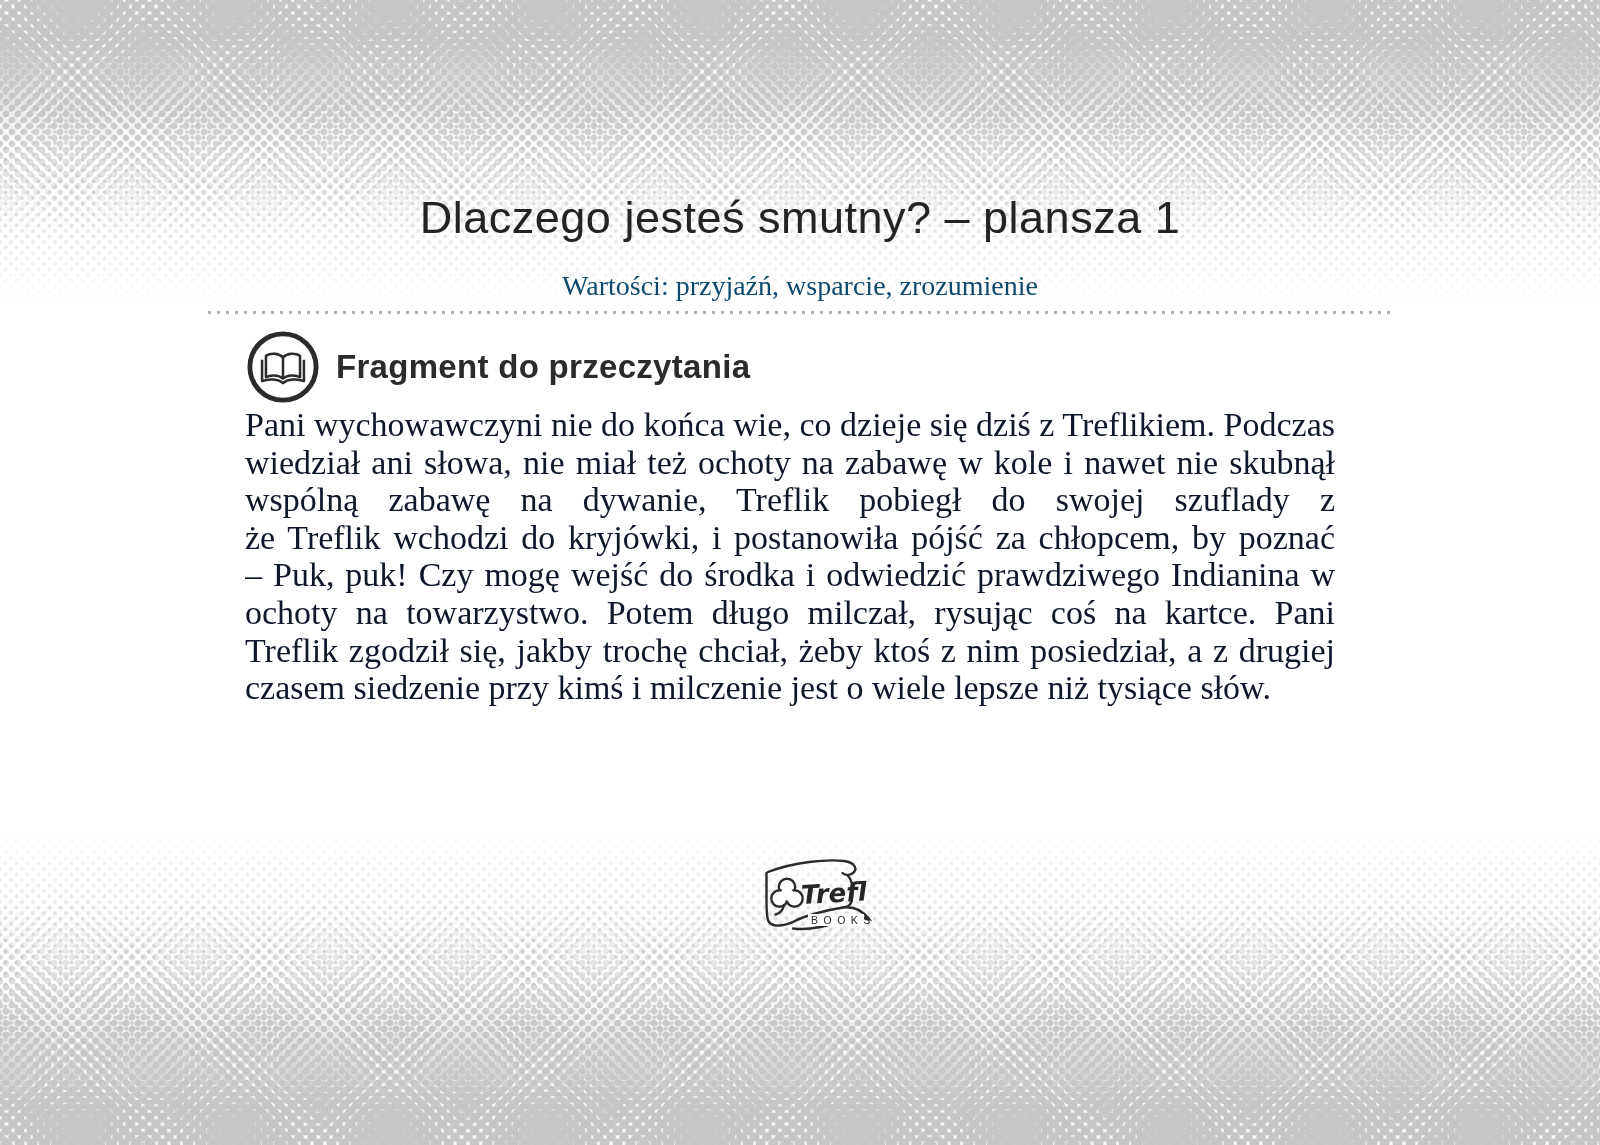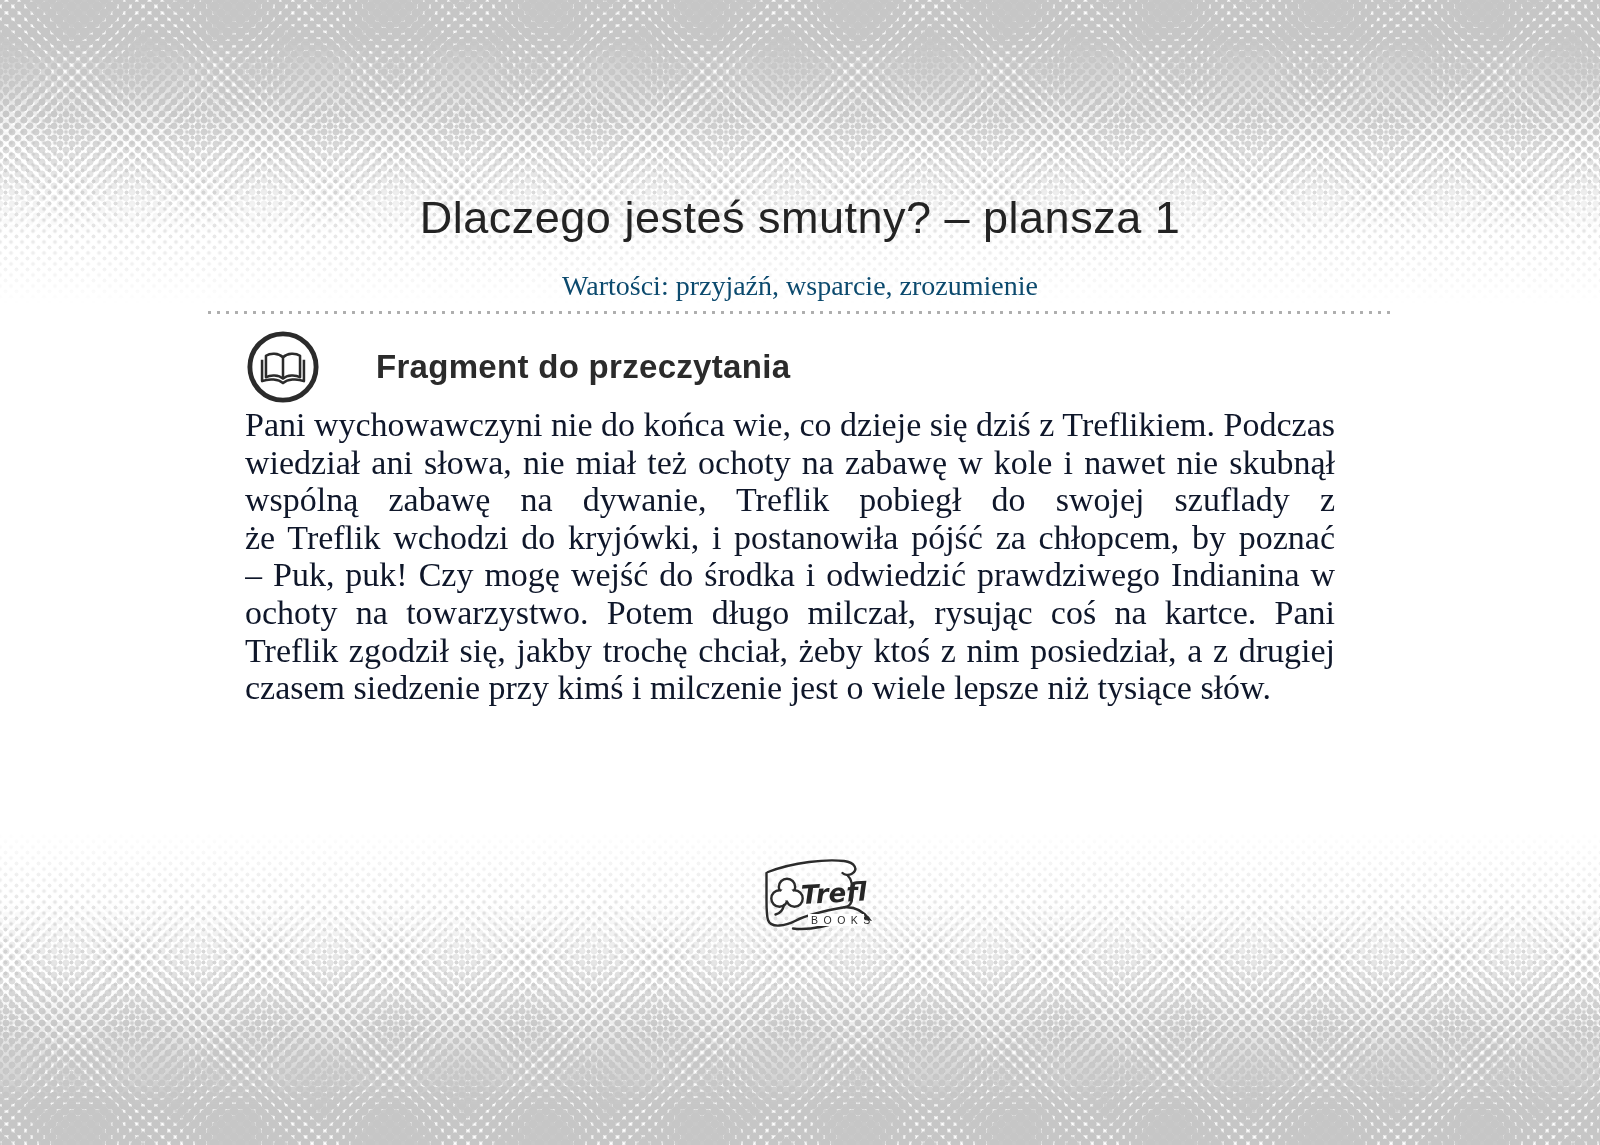--- a/index.html
+++ b/index.html
@@ -93,21 +93,20 @@
   .section-head{
     position:absolute;left:246px;top:330px;
     display:flex;align-items:center;gap:16px;
   }
   .section-head .icon{width:74px;height:74px;flex:0 0 auto;}
   .section-head .label{
     font-size:33px;font-weight:700;
     letter-spacing:.3px;
     color:#2b2b2b;
     white-space:nowrap;
-    margin-left:40px;
   }
 
   
   .para{
     position:absolute;left:245px;top:406px;width:1090px;
     font-family:"Liberation Serif", serif;
     font-size:34px;
     color:#0f172a;
   }
   .line{

